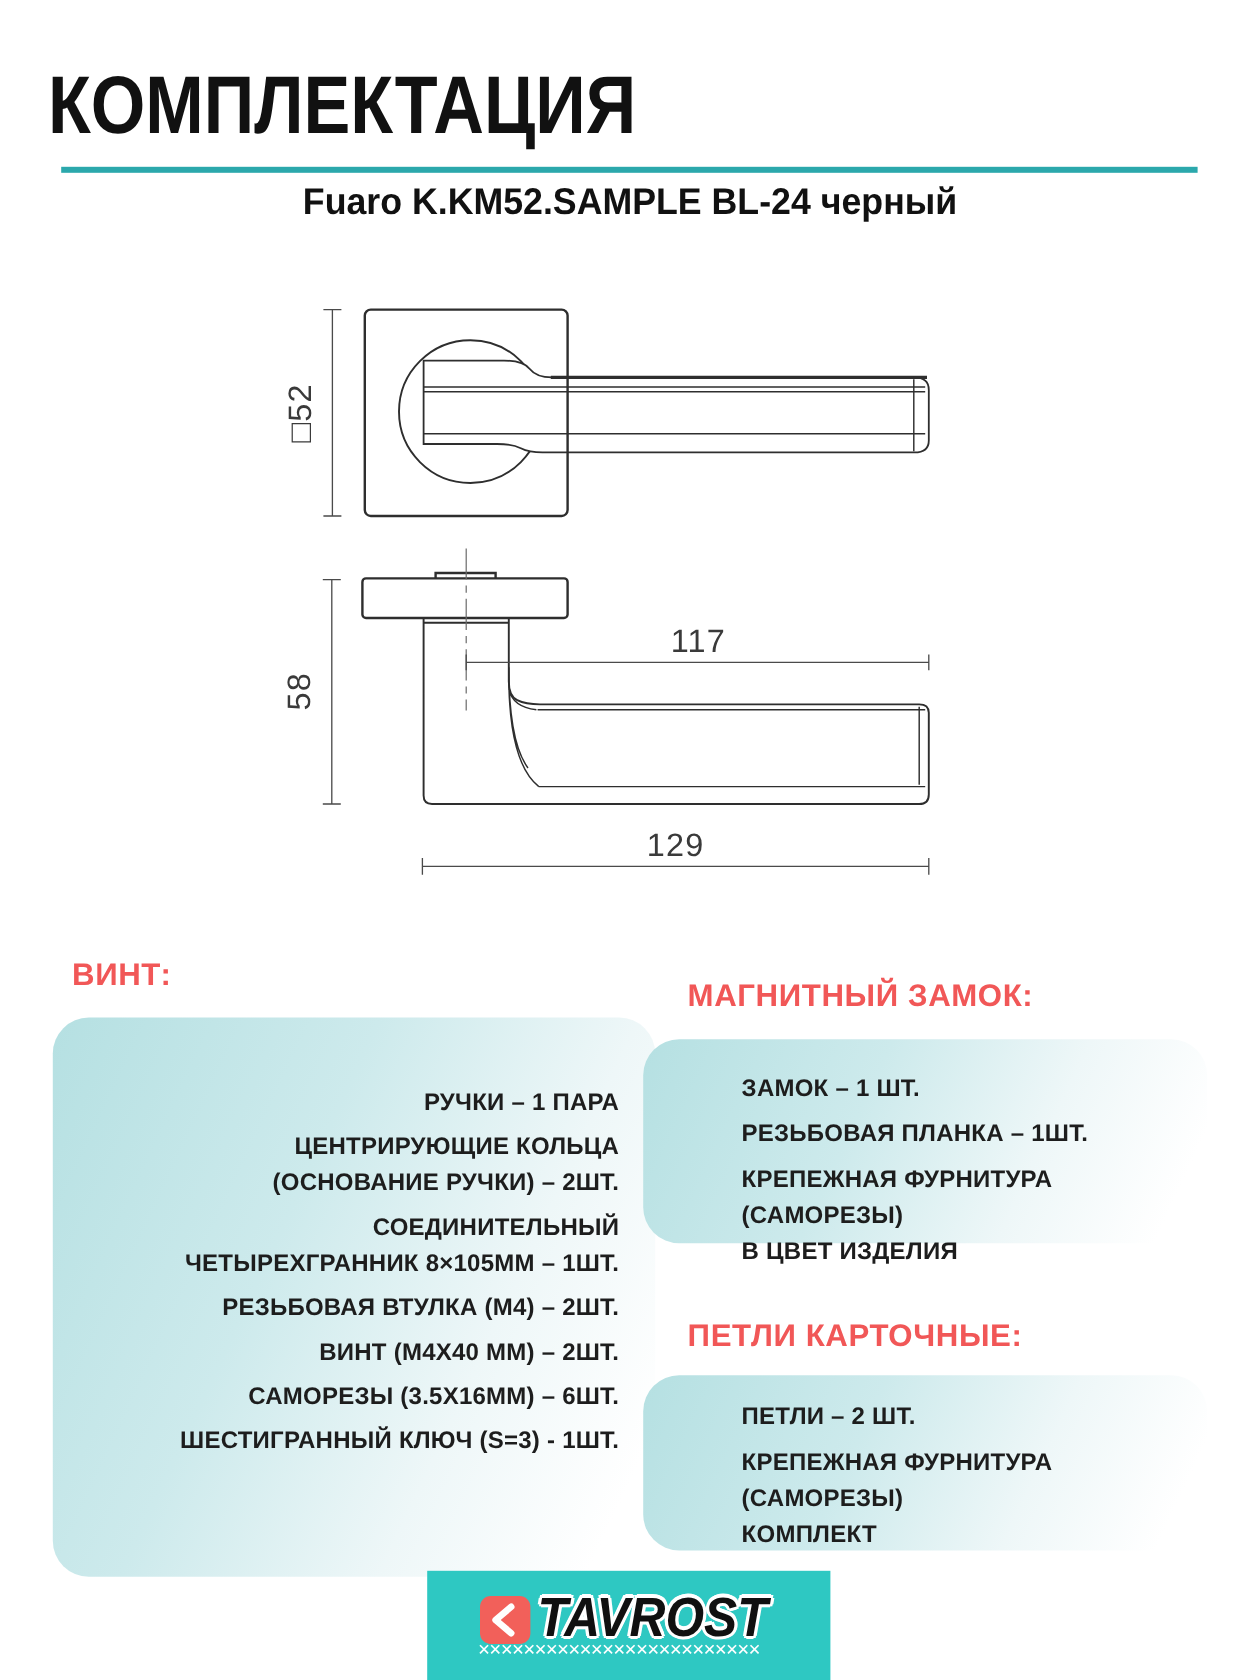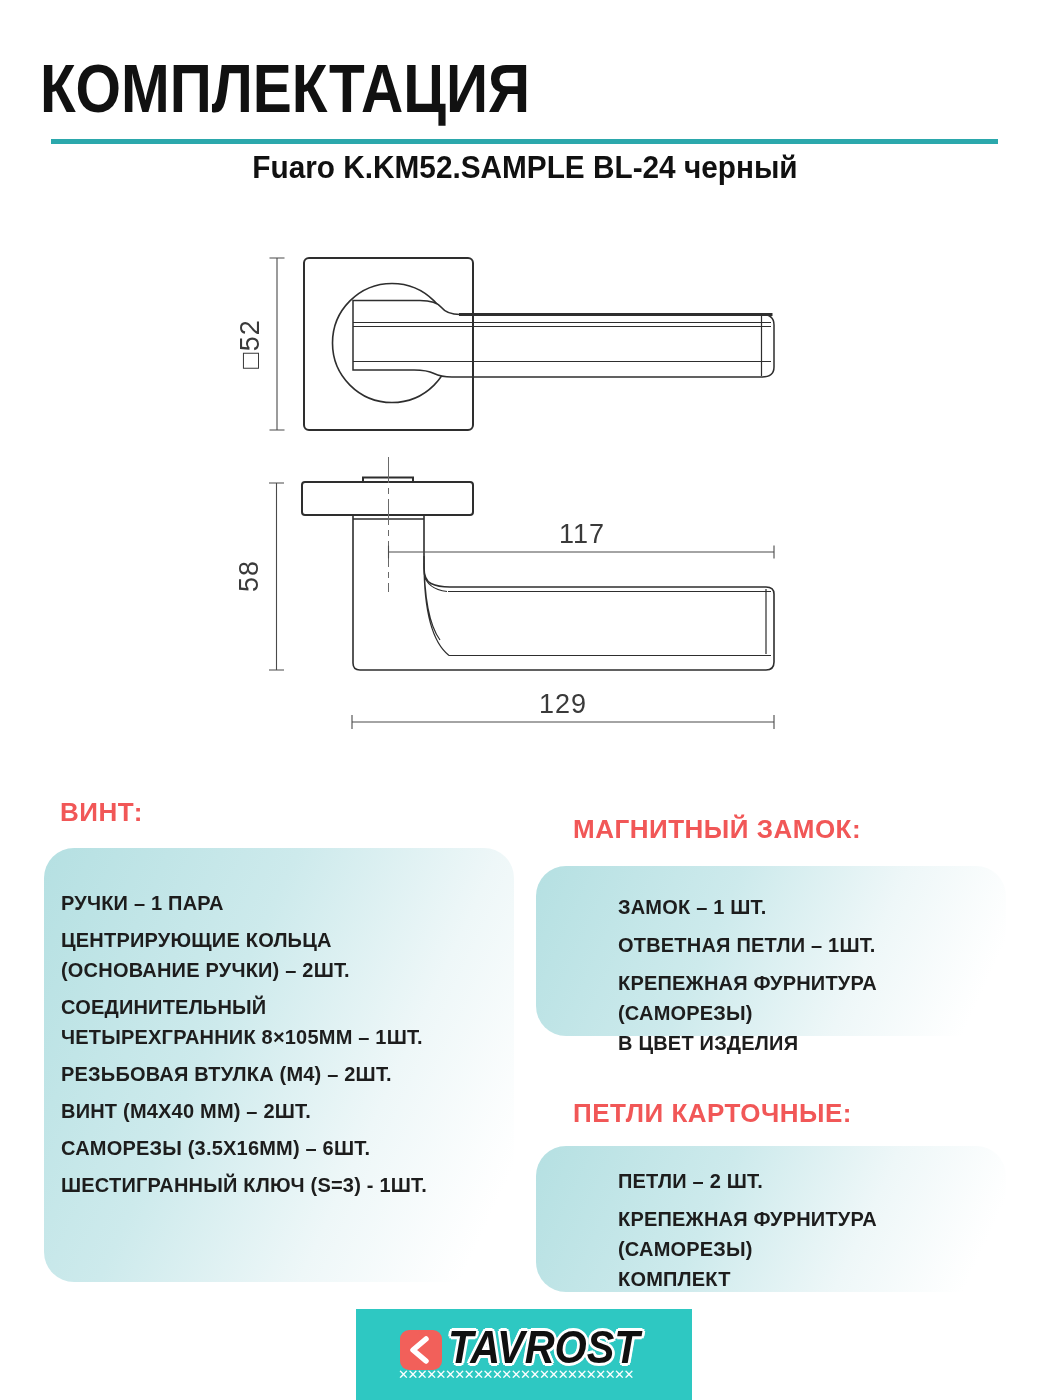--- a/index.html
+++ b/index.html
@@ -34,21 +34,21 @@
   
   .card{
     position:absolute;border-radius:30px;
     background:linear-gradient(115deg,#B5E0E2 0%,#CDEAEC 38%,#EEF7F8 68%,#ffffff 92%);
   }
   .card .items{padding:0;margin:0;}
   .item{
     font-size:20px;font-weight:bold;color:#1d1d1d;line-height:30px;margin-bottom:7px;
     white-space:pre-line;letter-spacing:0.2px;
   }
-  .card-handle{left:44px;top:848px;width:470px;height:434px;padding:0;}
+  .card-handle{left:44px;top:848px;width:470px;height:434px;padding:16px;text-align:right;}
   .card-handle .items{padding:40px 14px 0 17px;}
   .card-lock{left:536px;top:866px;width:470px;height:170px;}
   .card-lock .items{padding:26px 14px 0 37px;}
   .card-hinges{left:536px;top:1146px;width:470px;height:146px;}
   .card-hinges .items{padding:20px 14px 0 37px;}
   .card-lock .item,.card-hinges .item{margin-bottom:8px;margin-left:45px;}
   
   .logo{
     position:absolute;left:356px;top:1280px;width:336px;height:98px;background:#2EC8C2;margin-top:29px;
   }
@@ -135,21 +135,21 @@
       <div class="item">ВИНТ (М4Х40 ММ) – 2ШТ.</div>
       <div class="item">САМОРЕЗЫ (3.5Х16ММ) – 6ШТ.</div>
       <div class="item">ШЕСТИГРАННЫЙ КЛЮЧ (S=3) - 1ШТ.</div>
     </div>
   </div>
 
   <div class="sec-heading" style="left:573px;top:814px;">МАГНИТНЫЙ ЗАМОК:</div>
   <div class="card card-lock">
     <div class="items">
       <div class="item">ЗАМОК – 1 ШТ.</div>
-      <div class="item">ОТВЕТНАЯ ПЕТЛИ – 1ШТ.</div>
+      <div class="item">РЕЗЬБОВАЯ ПЛАНКА – 1ШТ.</div>
       <div class="item">КРЕПЕЖНАЯ ФУРНИТУРА (САМОРЕЗЫ)
 В ЦВЕТ ИЗДЕЛИЯ</div>
     </div>
   </div>
 
   <div class="sec-heading" style="left:573px;top:1098px;">ПЕТЛИ КАРТОЧНЫЕ:</div>
   <div class="card card-hinges">
     <div class="items">
       <div class="item">ПЕТЛИ – 2 ШТ.</div>
       <div class="item">КРЕПЕЖНАЯ ФУРНИТУРА (САМОРЕЗЫ)

